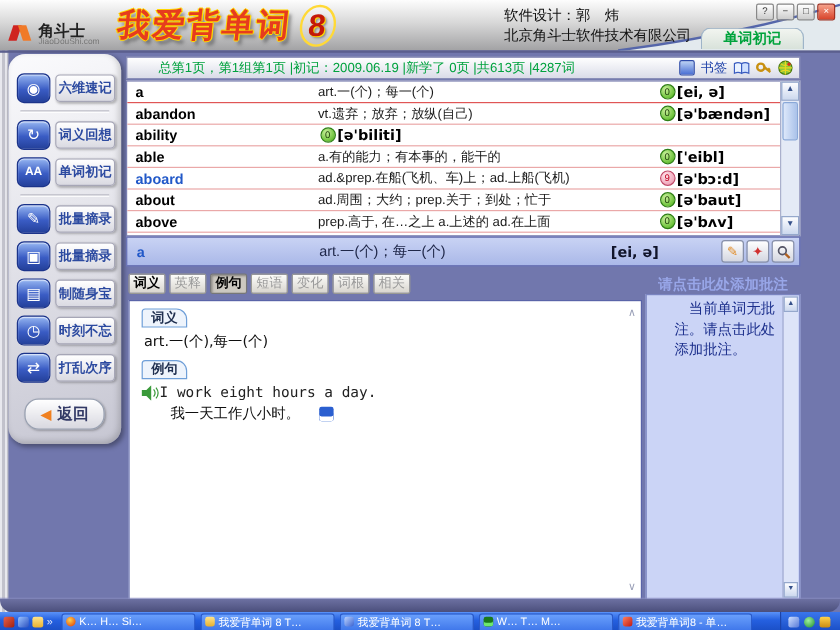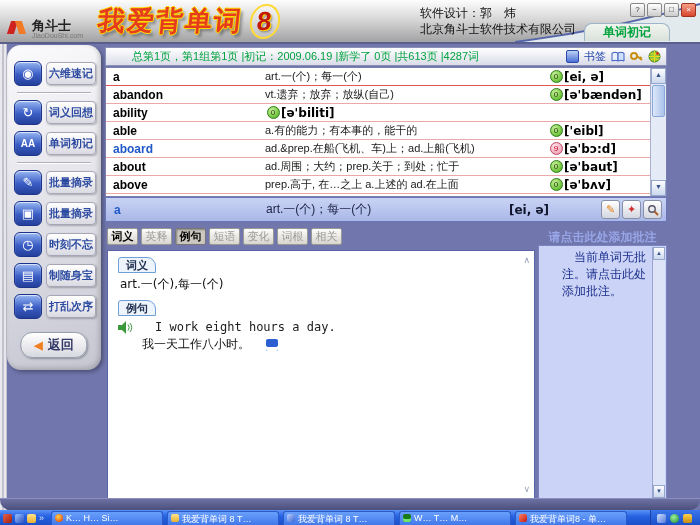--- a/index.html
+++ b/index.html
@@ -116,21 +116,21 @@
     color:#9a9a9a;cursor:pointer;}
   .dtab.on{color:#000;font-weight:bold;}
   .dtab.pressed{color:#000;font-weight:bold;background:#ccc8c0;border-color:#777;
     box-shadow:inset 1px 1px 2px rgba(0,0,0,.35);}
   
   .detail{position:absolute;left:107px;top:250px;width:428px;height:250px;box-sizing:border-box;
     background:#fff;border:1px solid #5a64a8;padding:6px 10px;font-size:12px;}
   .tag{display:inline-block;border:1px solid #6f9fd8;border-radius:3px 9px 0 0;background:#eef4fc;
     color:#203050;font-weight:bold;font-size:11px;padding:0 7px;line-height:14px;cursor:pointer;}
   .meaning{margin:3px 0 7px 2px;color:#101010;font-family:"DejaVu Sans",sans-serif;}
-  .ex-en{display:flex;gap:22px;align-items:center;margin-top:4px;color:#202020;
+  .ex-en{display:flex;gap:0;align-items:center;margin-top:4px;color:#202020;
     font-family:"DejaVu Sans Mono",monospace;font-size:12px;}
   .ex-cn{margin:2px 0 0 24px;color:#101010;display:flex;gap:16px;align-items:center;}
   .disk-ico{width:12px;height:12px;background:#2b5fd0;border-radius:2px;
     box-shadow:inset 0 -4px 0 #ffffff,inset 0 -5px 0 #2b5fd0;cursor:pointer;}
   .hint{position:absolute;right:4px;color:#9aa0b8;font-size:9px;line-height:9px;}
   .hint.up{top:5px;} .hint.dn{bottom:5px;}
   
   .annot-header{position:absolute;left:538px;top:229px;width:129px;text-align:center;
     color:#98a6e8;font-size:12px;font-weight:bold;white-space:nowrap;}
   .annot-box{position:absolute;left:538px;top:245px;width:129px;height:255px;box-sizing:border-box;
@@ -218,26 +218,26 @@
       <div class="separator"></div>
       <div class="side-btn">
         <span class="side-ico ic-pencil"></span>
         <span class="side-label">批量摘录</span>
       </div>
       <div class="side-btn">
         <span class="side-ico ic-grab"></span>
         <span class="side-label">批量摘录</span>
       </div>
       <div class="side-btn">
+        <span class="side-ico ic-device"></span>
+        <span class="side-label">制随身宝</span>
+      </div>
+      <div class="side-btn">
         <span class="side-ico ic-clock"></span>
         <span class="side-label">时刻不忘</span>
-      </div>
-      <div class="side-btn">
-        <span class="side-ico ic-device"></span>
-        <span class="side-label">制随身宝</span>
       </div>
       <div class="side-btn">
         <span class="side-ico ic-shuffle"></span>
         <span class="side-label">打乱次序</span>
       </div>
       <div class="back-btn">
         <span class="back-ico">◀</span>
         <span>返回</span>
       </div>
     </div>

